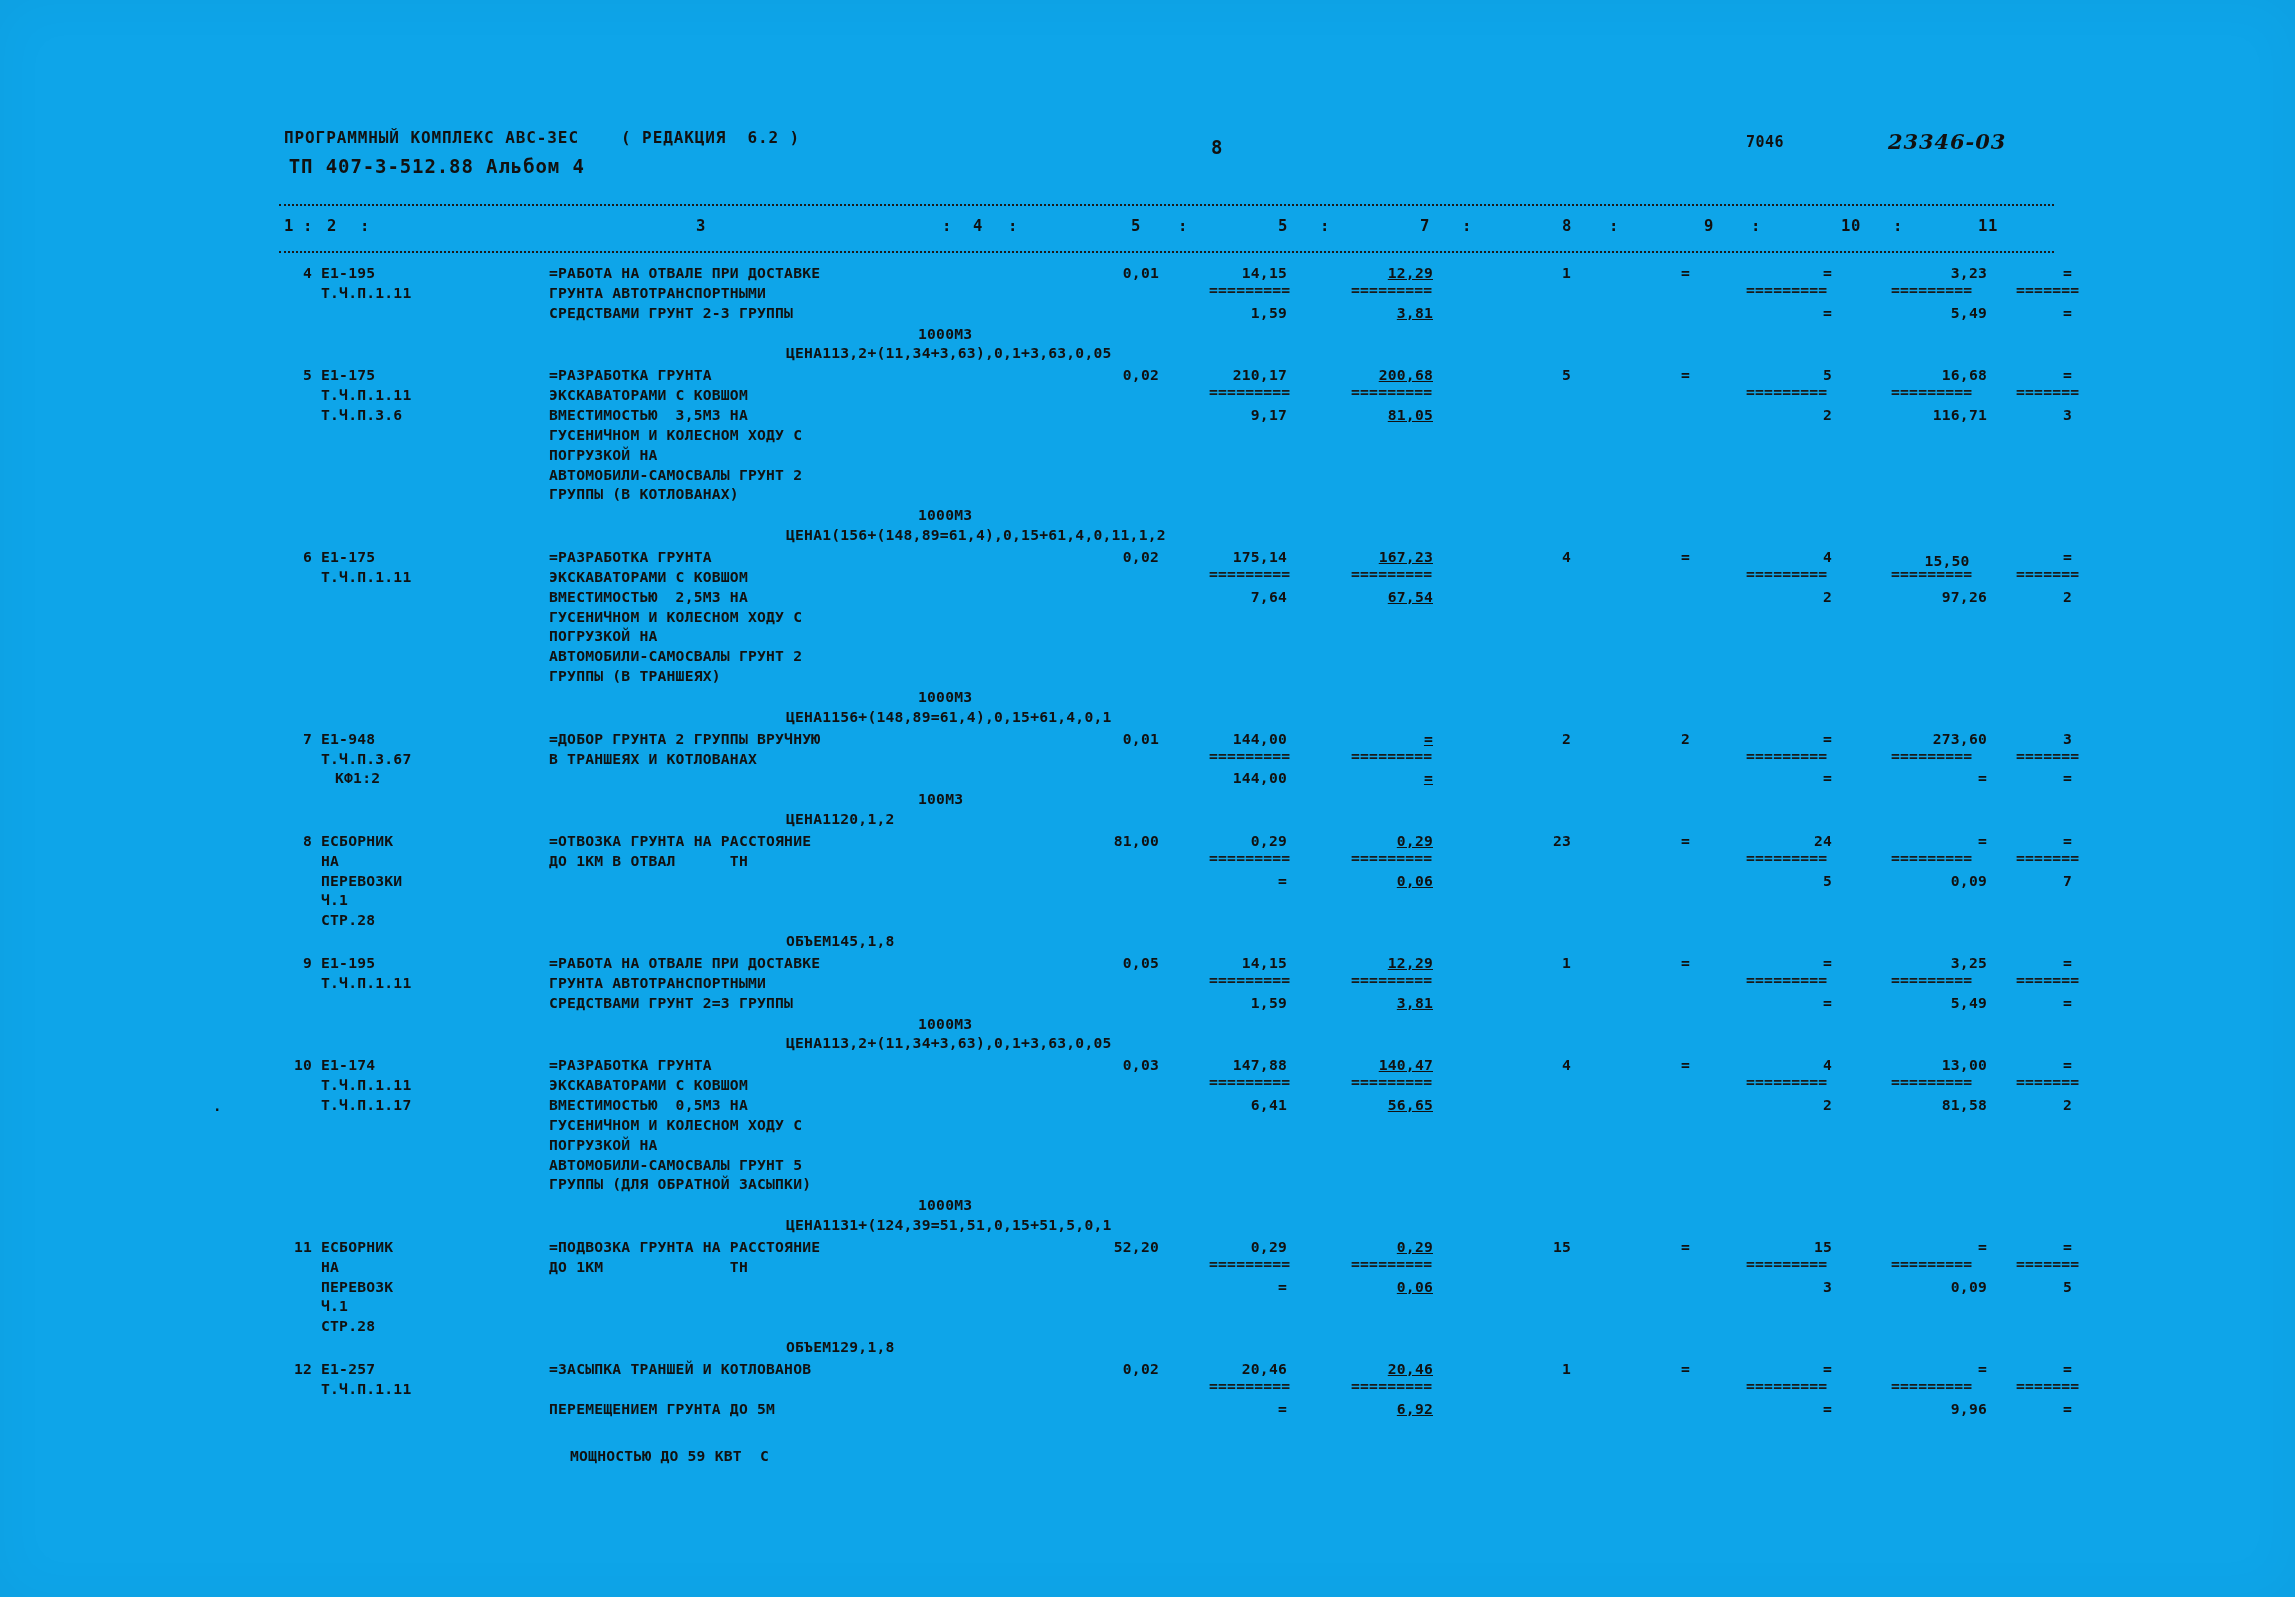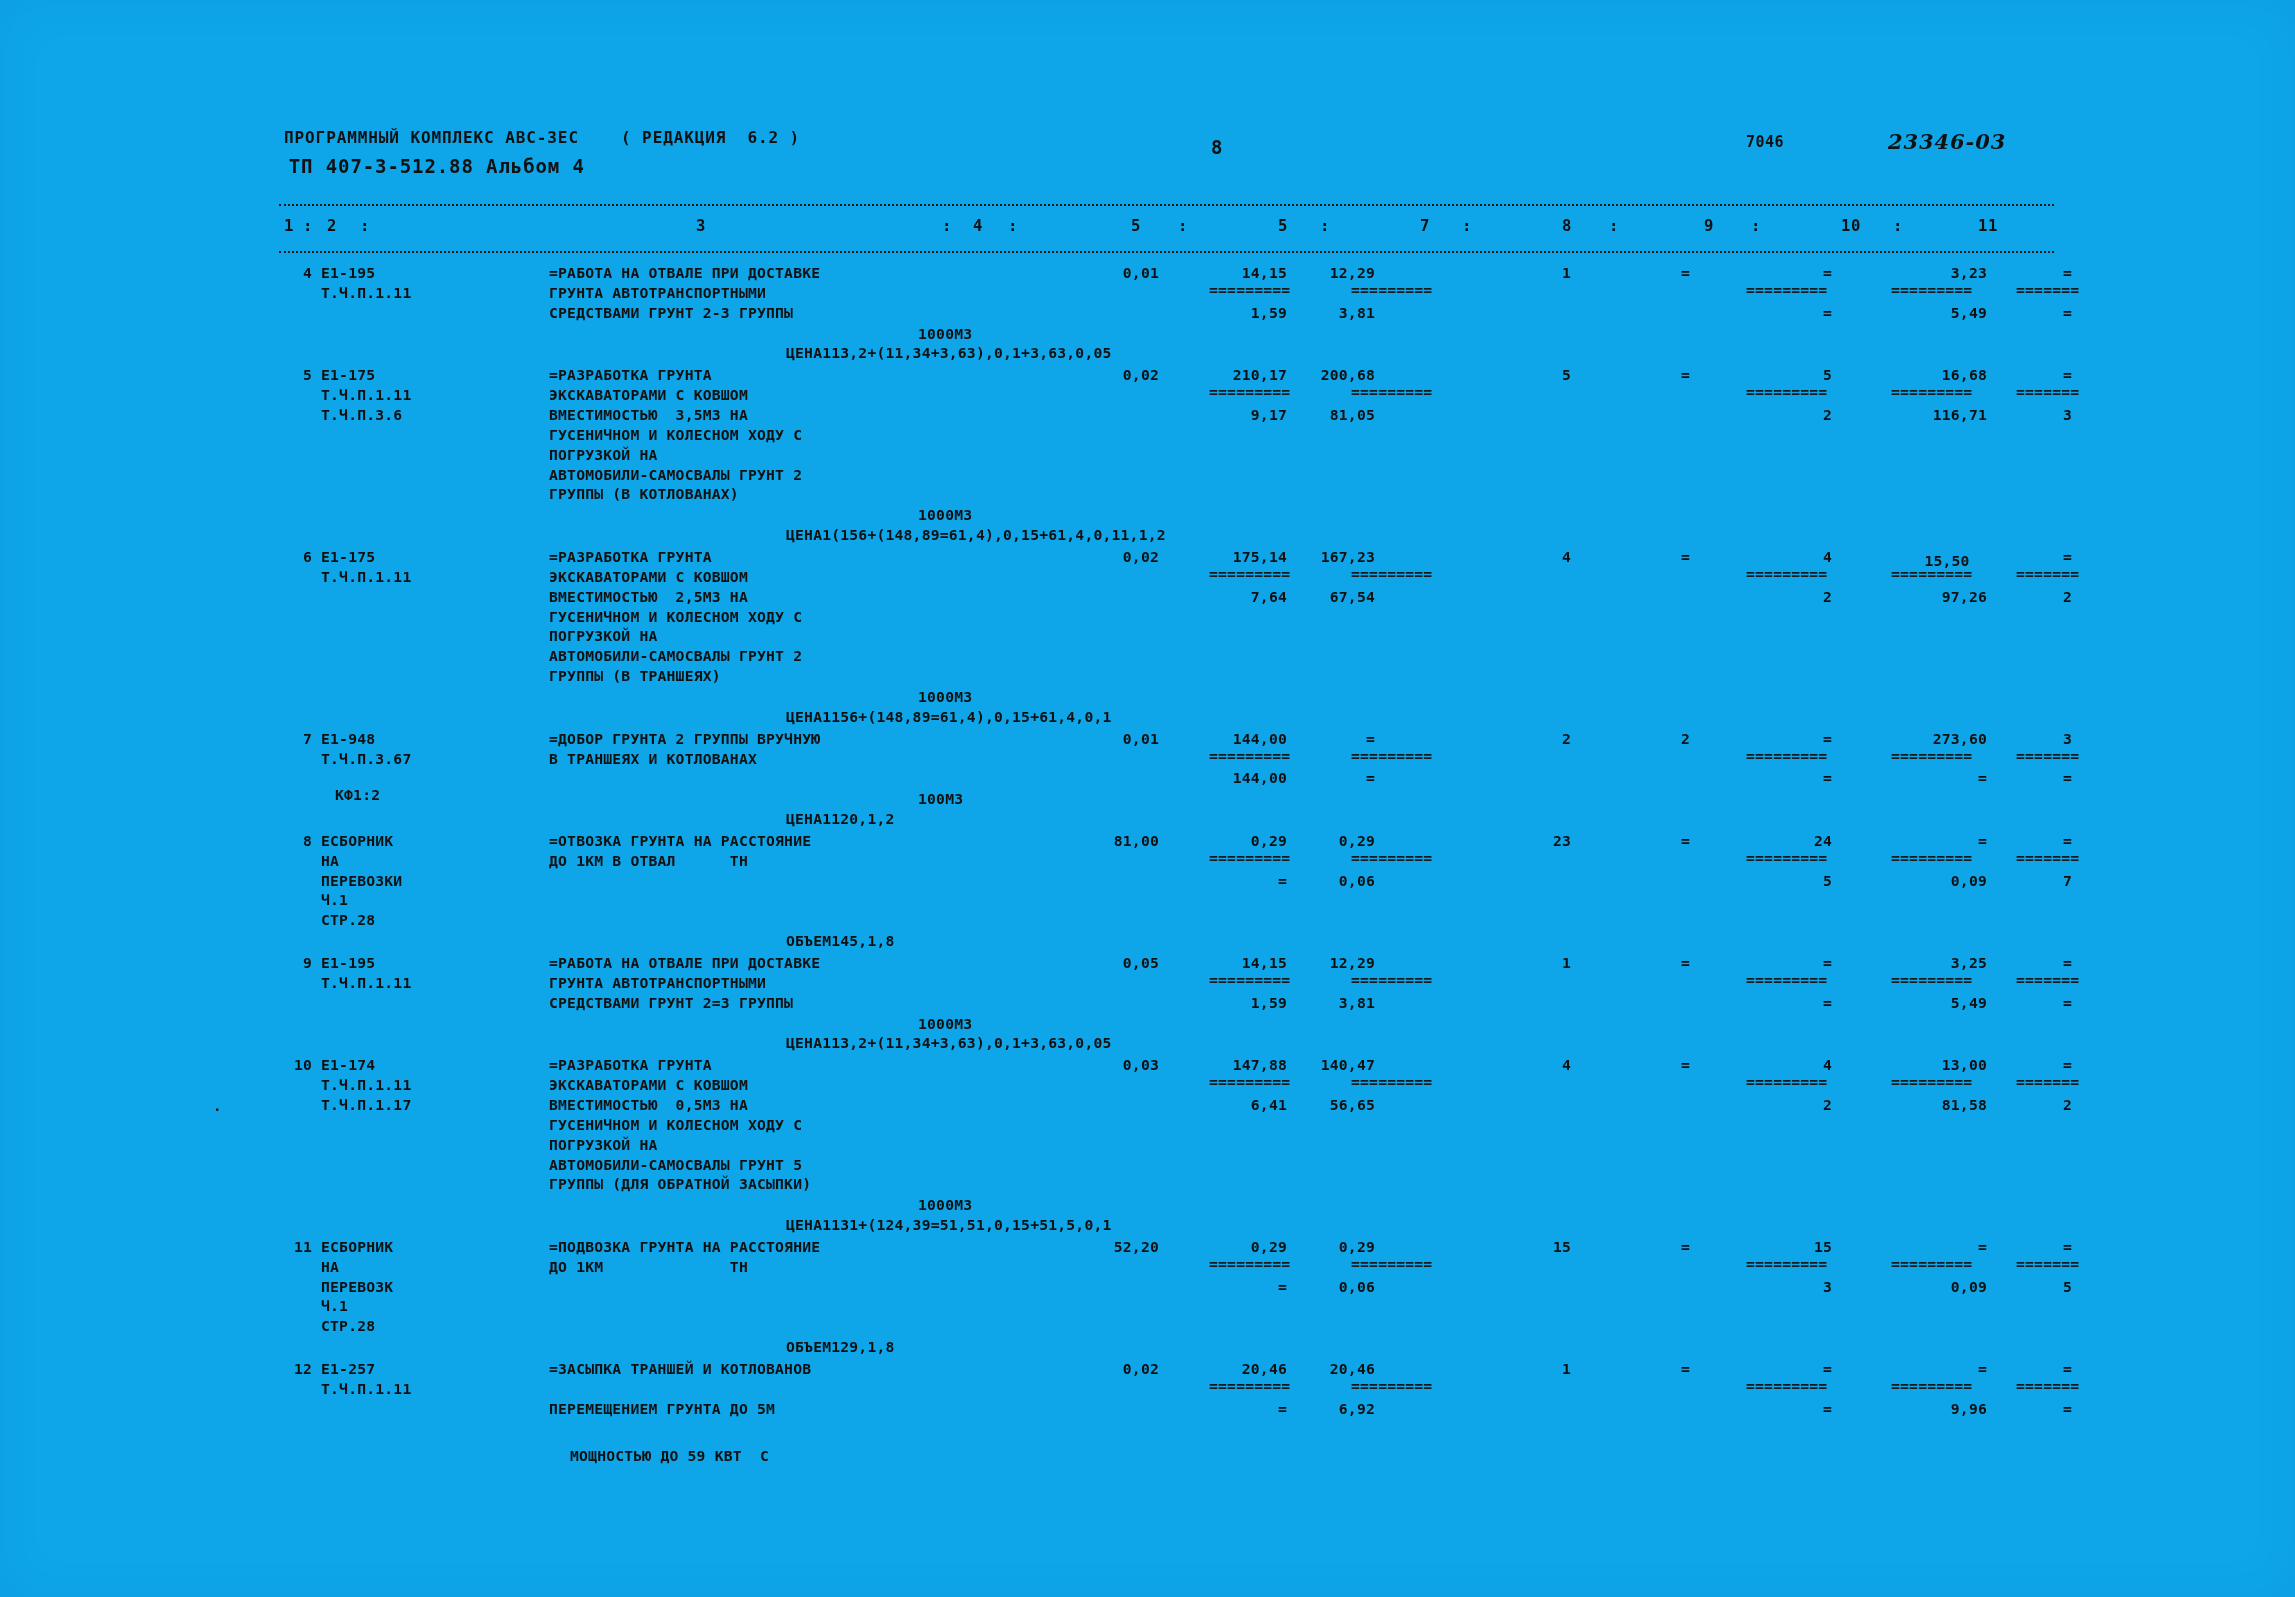--- a/index.html
+++ b/index.html
@@ -114,21 +114,21 @@
     font-size: 14.7px;
     font-weight: bold;
     letter-spacing: 0.2px;
     line-height: 16px;
   }
   .c-num   { left: 0px;    width: 28px;  text-align: right; }
   .c-code  { left: 37px;   }
   .c-desc  { left: 265px;  }
   .c-qty   { left: 804px; width: 71px; text-align: right; }
   .c-v5    { left: 927px; width: 76px; text-align: right; }
-  .c-v6    { left: 1011px; width: 80px; text-align: right; }
+  .c-v6    { left: 1069px; width: 80px; text-align: right; text-decoration: underline; }
   .c-v7    { left: 1240px; width: 47px; text-align: right; }
   .c-v8    { left: 1363px; width: 43px;  text-align: right; }
   .c-v9    { left: 1505px; width: 43px;  text-align: right; }
   .c-v10   { left: 1623px; width: 80px; text-align: right; }
   .c-v11   { left: 1760px; width: 28px;  text-align: right; }
 
   .dashes {
     position: absolute;
     font-size: 14.7px;
     font-weight: bold;
@@ -279,21 +279,21 @@
       <div class="cell c-v5" style="top: 324px;">7,64</div>
       <div class="cell c-v6" style="top: 324px;">67,54</div>
       <div class="cell c-v9" style="top: 324px;">2</div>
       <div class="cell c-v10" style="top: 324px;">97,26</div>
       <div class="cell c-v11" style="top: 324px;">2</div>
       <div class="centerline indent-unit" style="top: 423px;">1000М3</div>
       <div class="centerline indent-price" style="top: 443px;">ЦЕНА1156+(148,89=61,4),0,15+61,4,0,1</div>
       <div class="cell c-num" style="top: 466px;">7</div>
       <div class="cell c-code" style="top: 466px;">E1-948</div>
       <div class="cell c-code" style="top: 486px;">Т.Ч.П.3.67</div>
-      <div class="cell c-code" style="top: 522px; padding-left: 14px;">КФ1:2</div>
+      <div class="cell c-code" style="top: 505px; padding-left: 14px;">КФ1:2</div>
       <div class="cell c-desc" style="top: 466px;">=ДОБОР ГРУНТА 2 ГРУППЫ ВРУЧНУЮ</div>
       <div class="cell c-desc" style="top: 486px;">В ТРАНШЕЯХ И КОТЛОВАНАХ</div>
       <div class="cell c-qty" style="top: 466px;">0,01</div>
       <div class="cell c-v5" style="top: 466px;">144,00</div>
       <div class="cell c-v6" style="top: 466px;">=</div>
       <div class="cell c-v7" style="top: 466px;">2</div>
       <div class="cell c-v8" style="top: 466px;">2</div>
       <div class="cell c-v9" style="top: 466px;">=</div>
       <div class="cell c-v10" style="top: 466px;">273,60</div>
       <div class="cell c-v11" style="top: 466px;">3</div>

